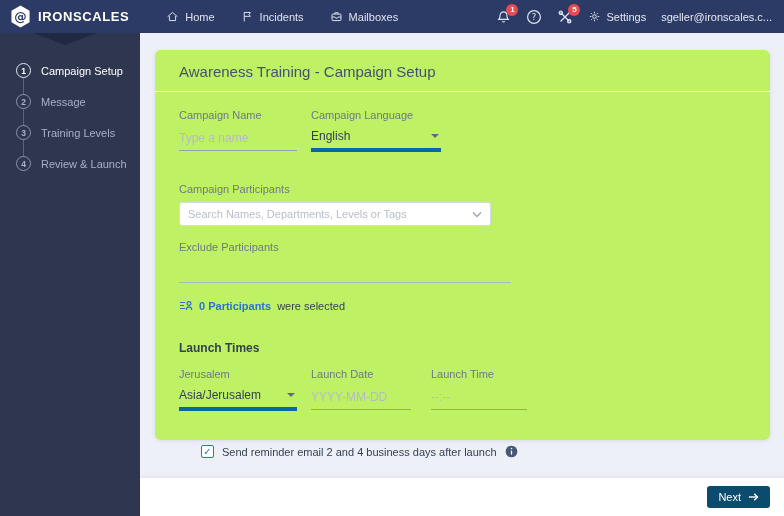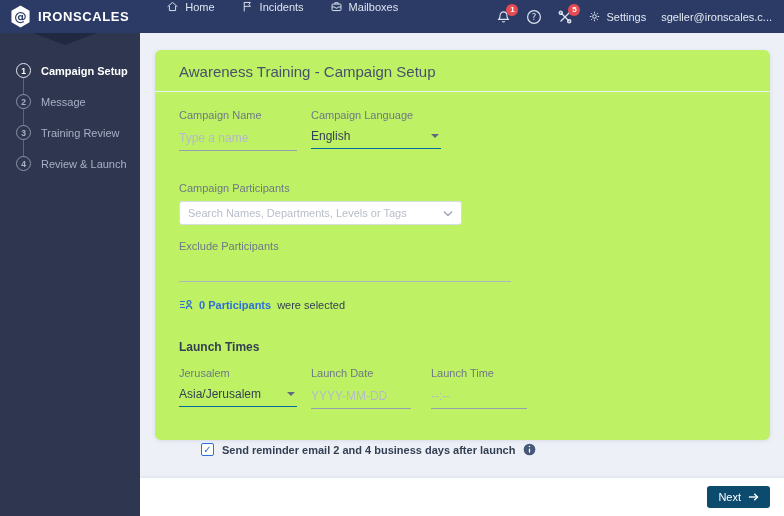--- a/index.html
+++ b/index.html
@@ -11,21 +11,21 @@
   }
   .app { width: 784px; height: 516px; display: flex; flex-direction: column; }
 
   
   .navbar {
     height: 33px; background: #2b3b66; display: flex; align-items: stretch;
     padding-left: 10px; flex: 0 0 33px; position: relative; z-index: 5;
   }
   .brand { display: flex; align-items: center; gap: 7px; padding-right: 10px; cursor: pointer; }
   .brand-text { color: #fff; font-size: 13px; font-weight: 700; letter-spacing: .6px; }
-  .nav-items { display: flex; align-items: flex-start; margin-left: 14px; }
+  .nav-items { display: flex; align-items: center; margin-left: 14px; }
   .nav-item {
     display: flex; align-items: center; gap: 6px; padding: 0 13px;
     color: #dde3ef; font-size: 11px; cursor: pointer; position: relative;
   }
   .nav-item.active::before {
     content: ""; position: absolute; top: 0; left: 2px; right: 2px; height: 3px;
     background: #2bb3e6;
   }
   .nav-right { margin-left: auto; display: flex; align-items: center; gap: 15px; padding-right: 12px; }
   .icon-btn { position: relative; display: flex; align-items: center; cursor: pointer; }
@@ -54,21 +54,21 @@
   }
   .step { display: flex; align-items: center; gap: 10px; height: 31px; padding-left: 16px; cursor: pointer; position: relative; }
   .step-circle {
     width: 15px; height: 15px; border-radius: 50%; border: 1px solid #8items0;
     border: 1px solid #8b94aa; color: #aab3c6; font-size: 8.5px; font-weight: 700;
     display: flex; align-items: center; justify-content: center;
     background: #2f3750; position: relative; z-index: 2; flex: 0 0 15px;
   }
   .step-label { font-size: 11px; color: #a7b0c4; }
   .step.active .step-circle { border-color: #e7ebf4; color: #fff; }
-  .step.active .step-label { color: #fff; font-weight: 700; }
+  .step.active .step-label { color: #fff; font-weight: 400; }
 
   
   .main-col { flex: 1; display: flex; flex-direction: column; min-width: 0; }
   .content { flex: 1; background: #edf0f7; padding: 17px 14px 0 15px; min-height: 0; }
   .card {
     background: #bef264; border-radius: 6px; height: 390px;
     box-shadow: 0 1px 4px rgba(40,50,80,.10);
   }
   .card-title {
     padding: 13px 24px 11px; font-size: 15px; color: #46526b;
@@ -80,32 +80,32 @@
   .row1 { display: flex; gap: 14px; }
   .col-name { width: 118px; }
   .col-lang { width: 130px; }
   input.underline {
     border: 0; border-bottom: 1px solid #97a0b1; width: 100%;
     font-size: 12px; color: #333f52; padding: 1px 0 5px; outline: none;
     font-family: "Liberation Sans", sans-serif; background: transparent;
   }
   input.underline::placeholder { color: #b4bbc7; }
   .select-underline {
-    border-bottom: 1px solid #0369a1; display: flex; align-items: center;
+    border-bottom: 4px solid #0369a1; display: flex; align-items: center;
     justify-content: space-between; padding: 1px 2px 5px 0; cursor: pointer;
   }
   .select-value { font-size: 12px; color: #333f52; }
   .caret-down-dark {
     width: 0; height: 0; border-left: 4px solid transparent; border-right: 4px solid transparent;
     border-top: 4px solid #5f6b7e;
   }
 
   .participants-section { margin-top: 31px; }
   .box-select {
-    margin-top: 3px; width: 283px; height: 24px; border: 1px solid #d6dbe4; border-radius: 3px;
+    margin-top: 3px; width: 312px; height: 24px; border: 1px solid #d6dbe4; border-radius: 3px;
     display: flex; align-items: center; padding: 0 8px; cursor: pointer; background: #fff;
   }
   .box-placeholder { font-size: 11px; color: #b7bec9; flex: 1; }
 
   .exclude-section { margin-top: 15px; width: 332px; }
   .exclude-section input.underline { border-bottom-color: #aeb6c2; }
 
   .summary-row { margin-top: 16px; display: flex; align-items: center; gap: 6px; }
   .summary-link { font-size: 11px; font-weight: 700; color: #2e6fd8; cursor: pointer; }
   .summary-suffix { font-size: 11px; color: #333f52; }
@@ -116,21 +116,21 @@
   .col-date { width: 100px; margin-right: 20px; }
   .col-time { width: 96px; }
 
   .reminder-row { margin-top: 34px; margin-left: 22px; display: flex; align-items: center; gap: 8px; }
   .checkbox {
     width: 13px; height: 13px; border: 1px solid #2e6fd8; border-radius: 2px; background: #fff;
     display: flex; align-items: center; justify-content: center; cursor: pointer;
     font-size: 10px; font-weight: 700; color: transparent; flex: 0 0 13px;
   }
   .checkbox.checked::after { content: "\2713"; color: #2e6fd8; }
-  .reminder-label { font-size: 11px; color: #333f52; font-weight: bold; }
+  .reminder-label { font-size: 11px; color: #333f52; }
 
   
   .footer {
     flex: 0 0 38px; background: #fff; display: flex; align-items: center;
     justify-content: flex-end; padding-right: 14px;
     box-shadow: 0 -1px 3px rgba(40,50,80,.08);
   }
   .next-btn {
     background: #0c4a6e; color: #fff; border: none; border-radius: 3px;
     font-size: 11px; font-family: "Liberation Sans", sans-serif;
@@ -239,21 +239,21 @@
         <div class="step active">
           <span class="step-circle">1</span>
           <span class="step-label">Campaign Setup</span>
         </div>
         <div class="step">
           <span class="step-circle">2</span>
           <span class="step-label">Message</span>
         </div>
         <div class="step">
           <span class="step-circle">3</span>
-          <span class="step-label">Training Review</span>
+          <span class="step-label">Training Levels</span>
         </div>
         <div class="step">
           <span class="step-circle">4</span>
           <span class="step-label">Review &amp; Launch</span>
         </div>
       </div>
     </div>
 
     <div class="main-col">
       <div class="content">

